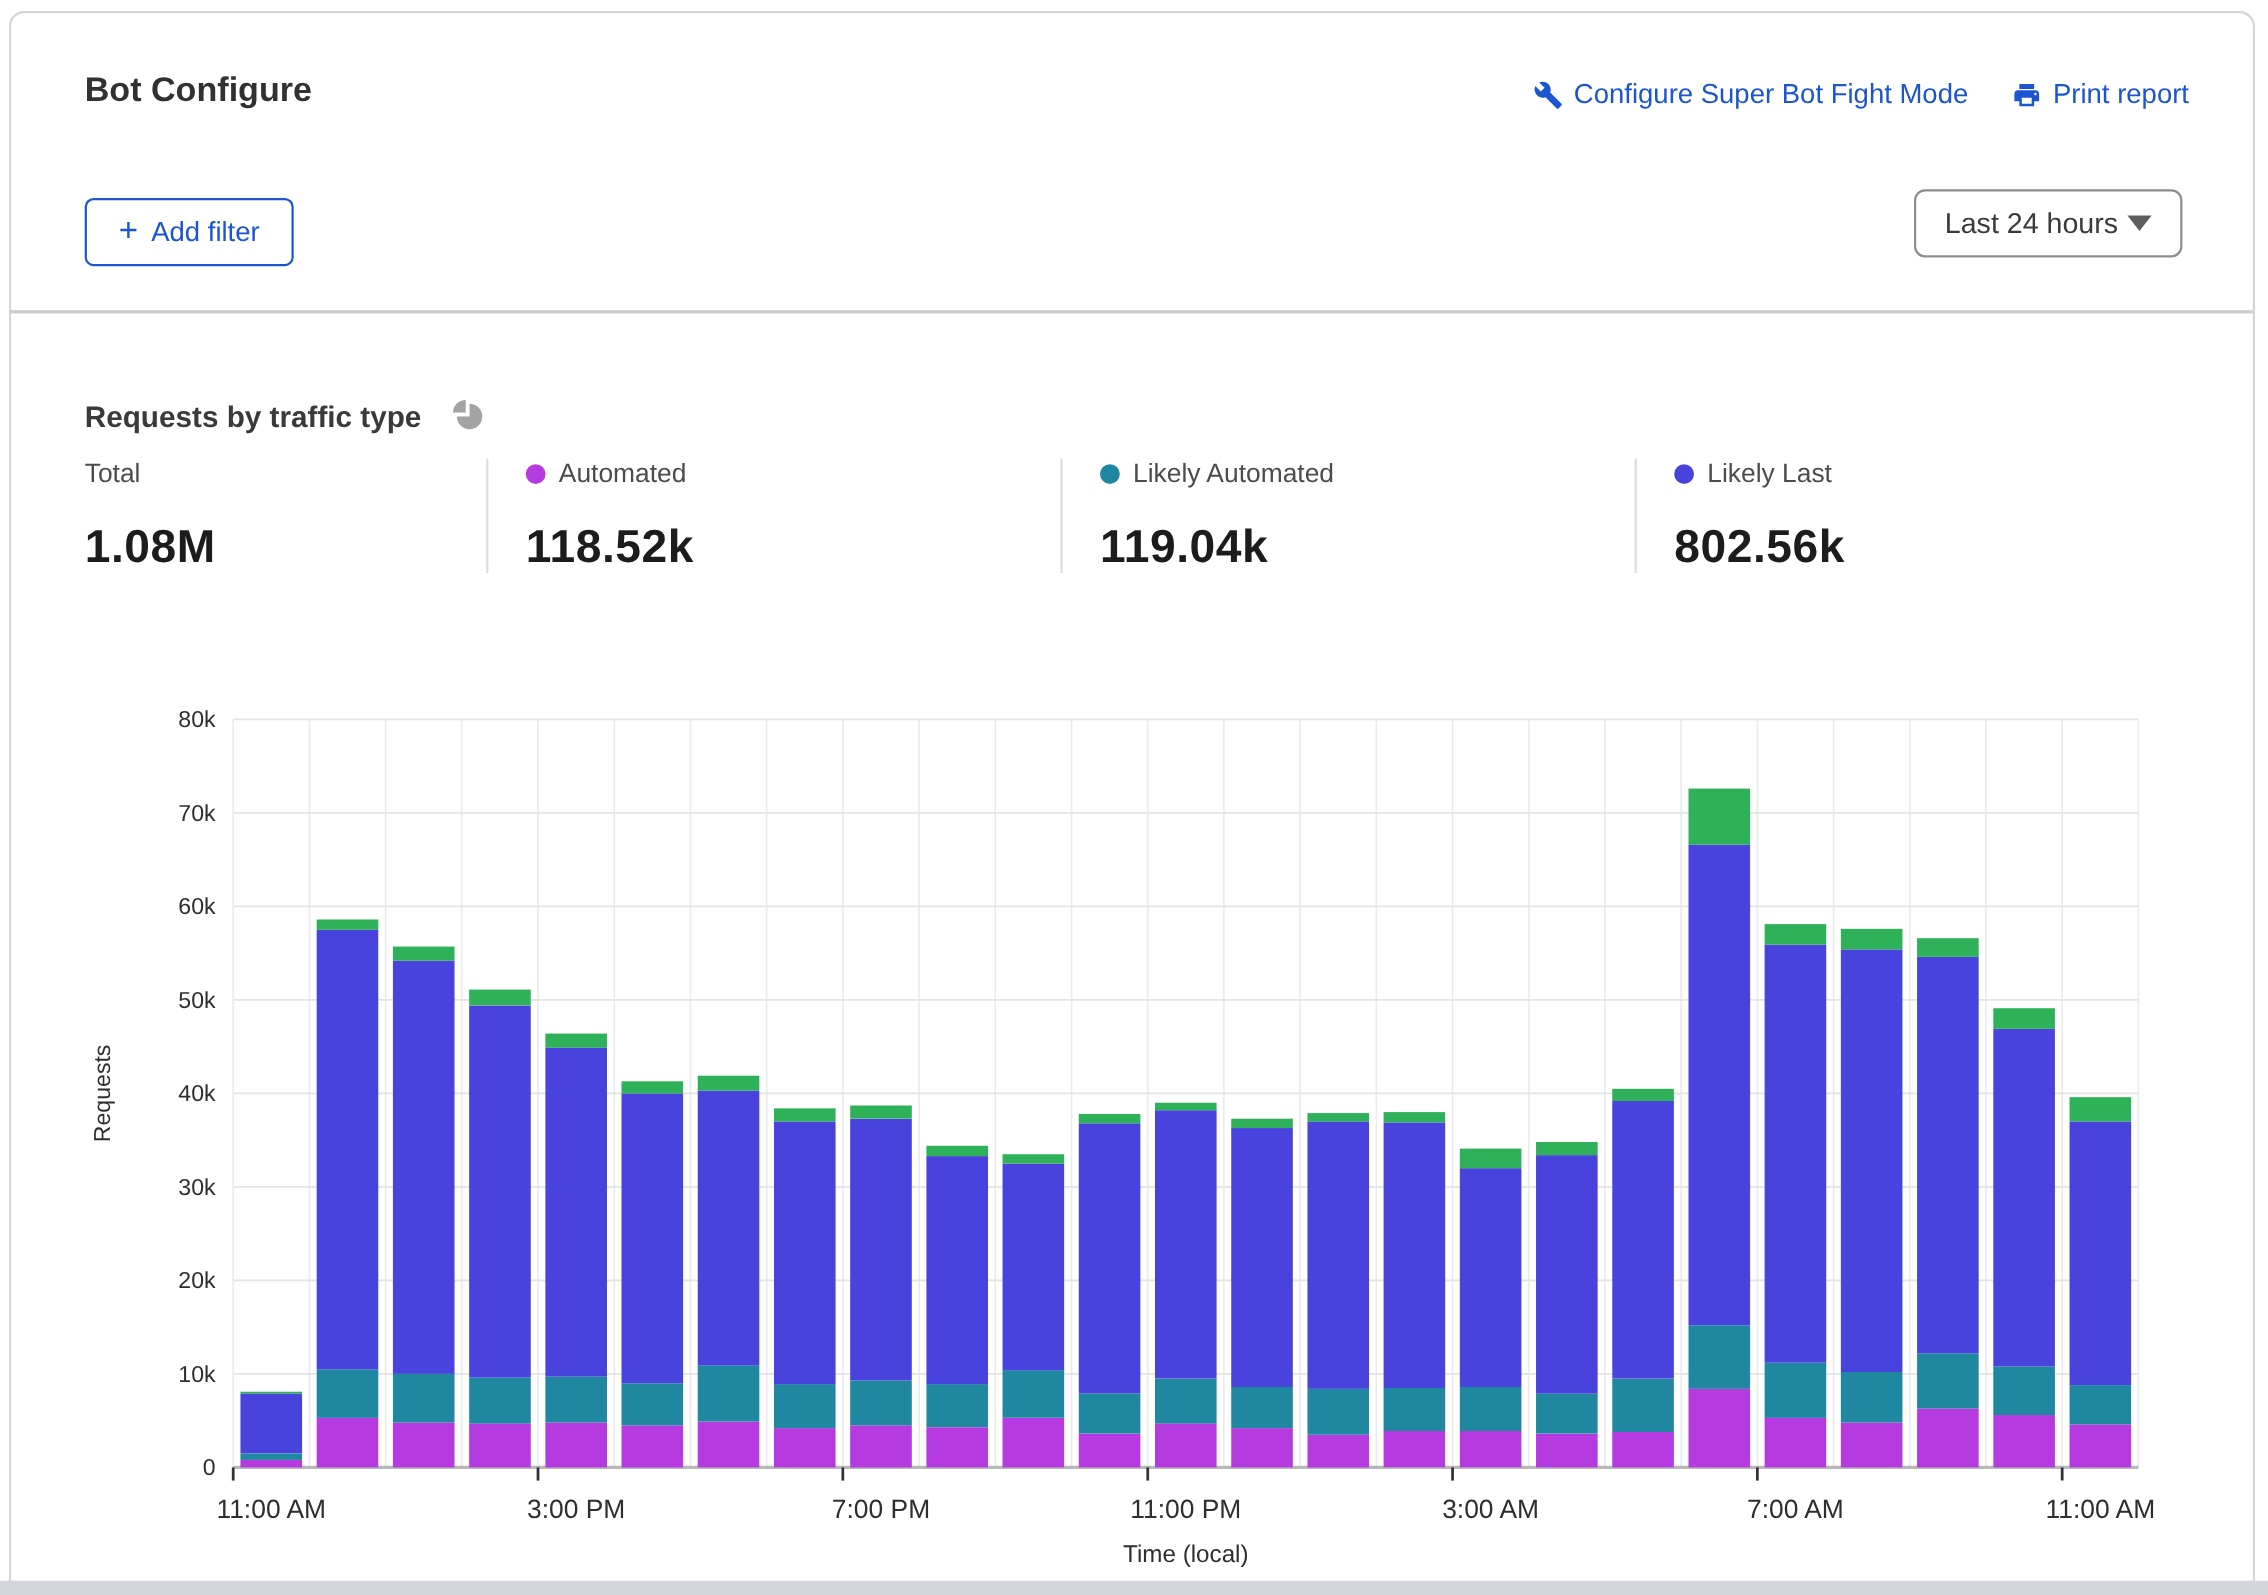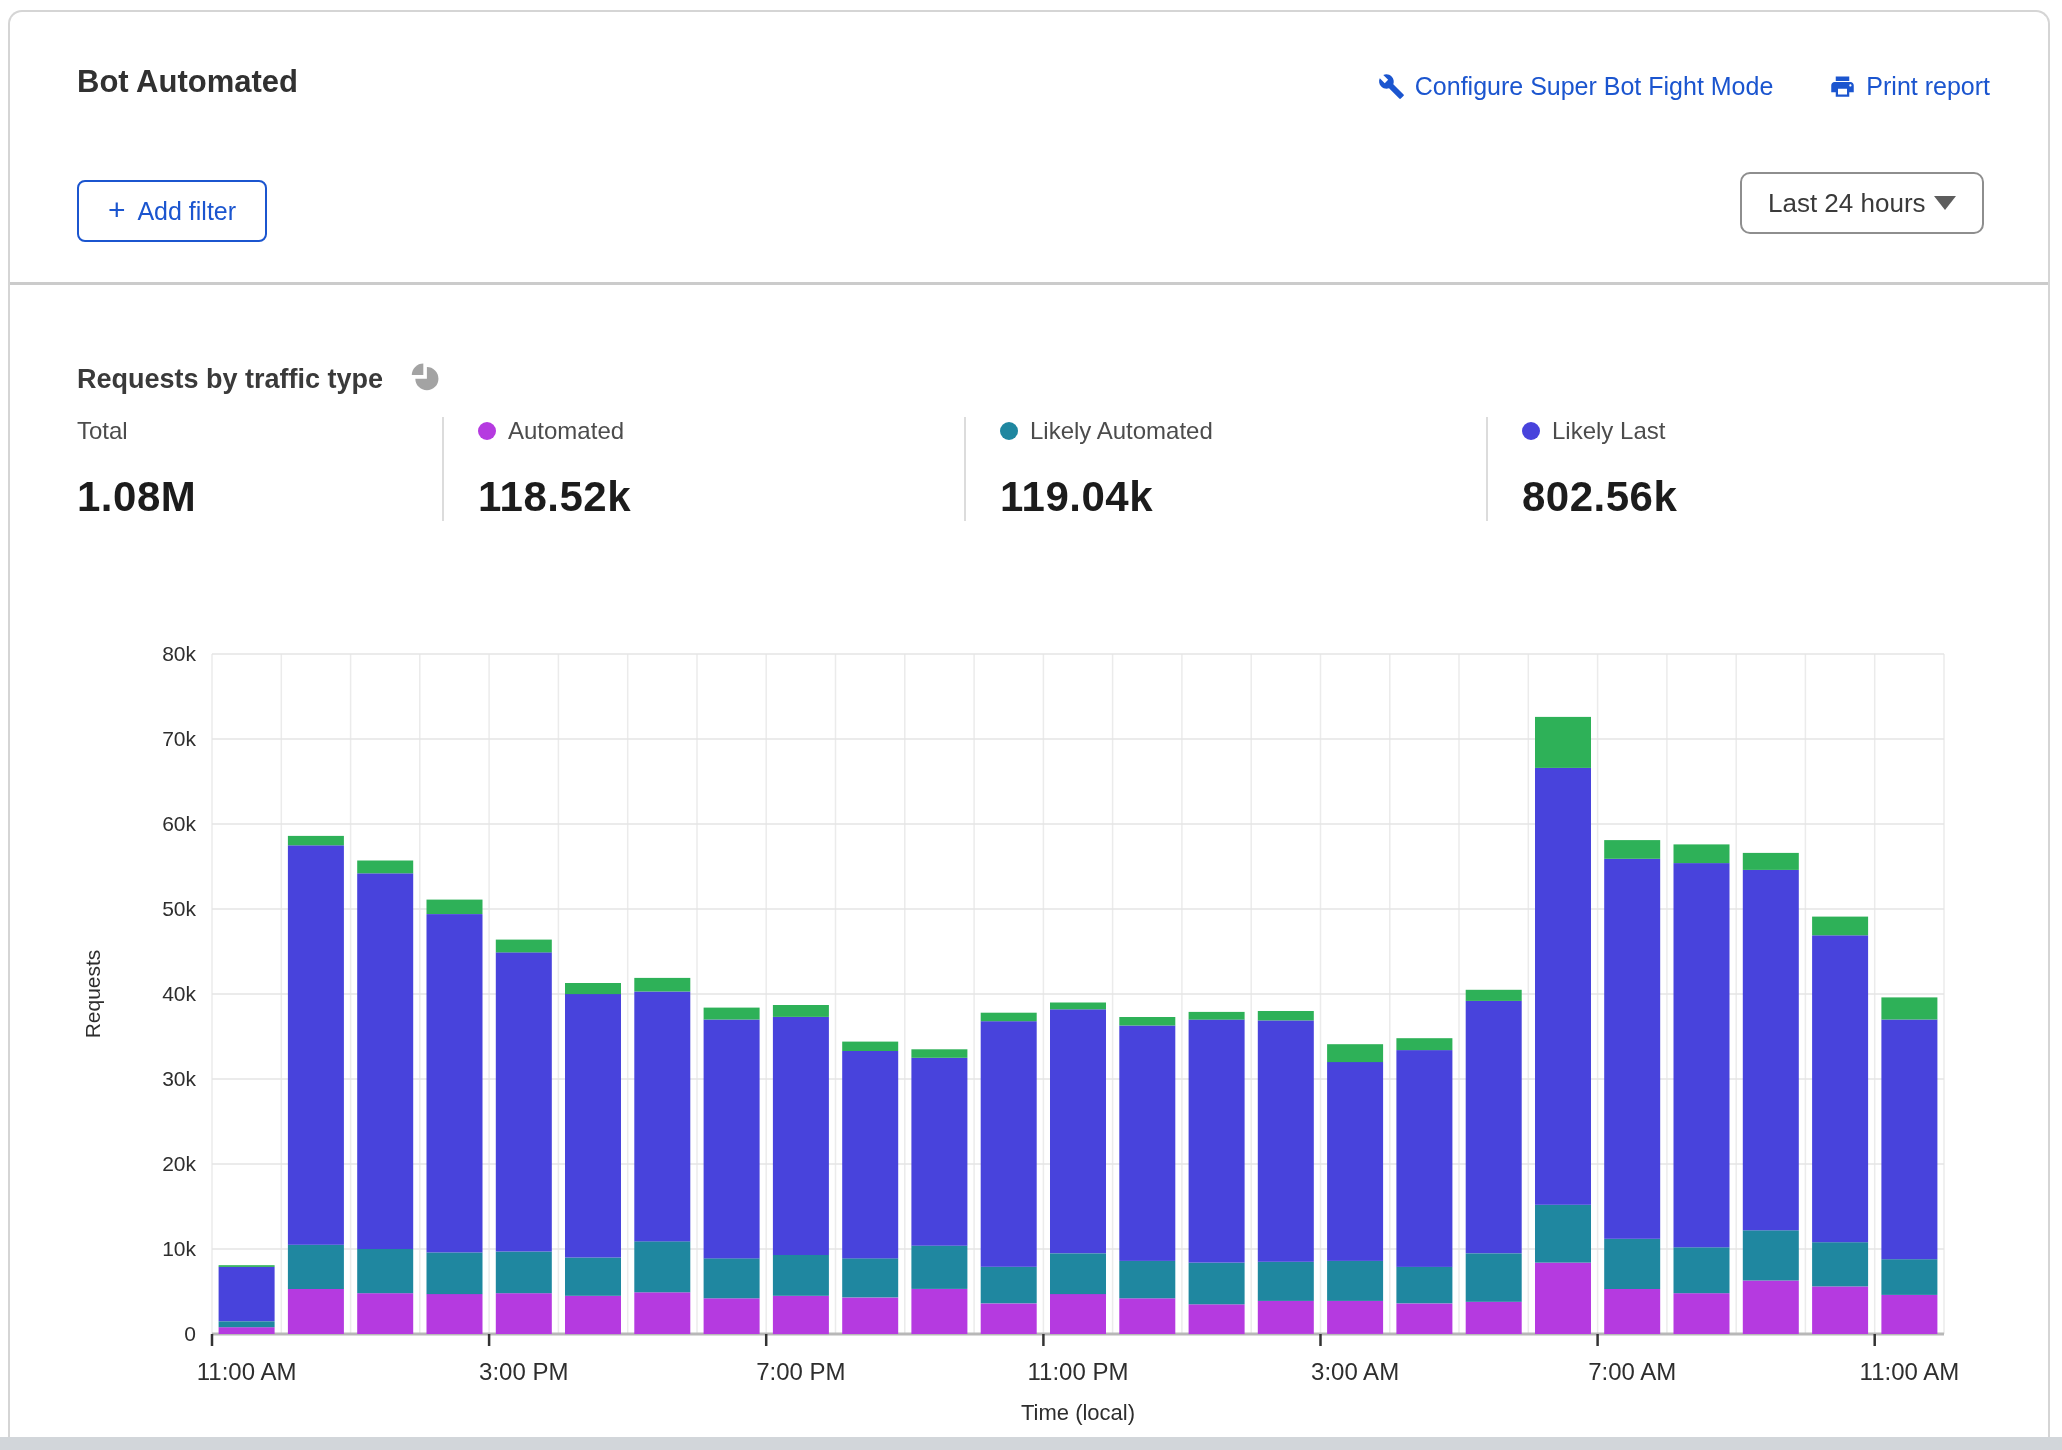--- a/index.html
+++ b/index.html
@@ -1,20 +1,20 @@
 <!DOCTYPE html>
 <html><head>
 <meta charset="utf-8">
 <style>
   html,body{margin:0;padding:0;background:#ffffff;width:2062px;height:1450px;overflow:hidden;
     font-family:"Liberation Sans", sans-serif; -webkit-font-smoothing:antialiased;}
   .card{position:absolute;left:8px;top:10px;width:2042px;height:1440px;background:#fff;
     border:2px solid #d5d5d5;border-bottom:none;border-radius:14px 14px 0 0;box-sizing:border-box;}
   .page-title{position:absolute;left:67px;top:52px;font-size:31px;font-weight:700;color:#313131;}
-  .header-links{position:absolute;right:58px;top:60px;display:flex;gap:56px;align-items:center;}
+  .header-links{position:absolute;right:58px;top:60px;display:flex;gap:40px;align-items:center;}
   .hlink{display:flex;align-items:center;gap:10px;color:#1b55cf;font-size:25px;cursor:pointer;}
   .hlink svg{display:block;}
   .add-filter{position:absolute;left:67px;top:168px;height:62px;min-width:190px;box-sizing:border-box;
     border:2px solid #1b55cf;border-radius:8px;background:#fff;color:#1b55cf;font-size:25px;
     display:flex;align-items:center;justify-content:center;gap:12px;padding:0 26px;cursor:pointer;
     font-family:"Liberation Sans",sans-serif;}
   .add-filter .plus{font-size:30px;font-weight:400;line-height:1;position:relative;top:-1px;}
   .dropdown{position:absolute;right:64px;top:160px;width:244px;height:62px;box-sizing:border-box;
     border:2px solid #8e8e8e;border-radius:10px;background:#fff;display:flex;align-items:center;
     padding:0 26px;font-size:26px;color:#3a3a3a;cursor:pointer;justify-content:space-between;}
@@ -32,21 +32,21 @@
   .stat-value{margin-top:28px;font-size:42px;font-weight:700;color:#1c1c1c;letter-spacing:.5px;}
   #chart-svg{position:absolute;left:0;top:0;}
   #chart-svg text{font-family:"Liberation Sans",sans-serif;fill:#2e2e2e;}
   .bottom-strip{position:absolute;left:0;top:1437px;width:2062px;height:13px;background:#d2d6da;}
 </style>
 </head>
 <body>
 
 <div class="card">
 
-  <div class="page-title">Bot Automated</div>
+  <div class="page-title">Bot Configure</div>
 
   <div class="header-links">
     <div class="hlink">
       <span>
         <svg width="27" height="27" viewBox="0 0 24 24" fill="#1b55cf">
             <path d="M22.7 19l-9.1-9.1c.9-2.3.4-5-1.5-6.9-2-2-5-2.4-7.4-1.3L9 6 6 9 1.6 4.7C.4 7.1.9 10.1 2.9 12.1c1.9 1.9 4.6 2.4 6.9 1.5l9.1 9.1c.4.4 1 .4 1.4 0l2.3-2.3c.5-.4.5-1.1.1-1.4z"></path>
           </svg>
       </span>
       <span>Configure Super Bot Fight Mode</span>
     </div>

